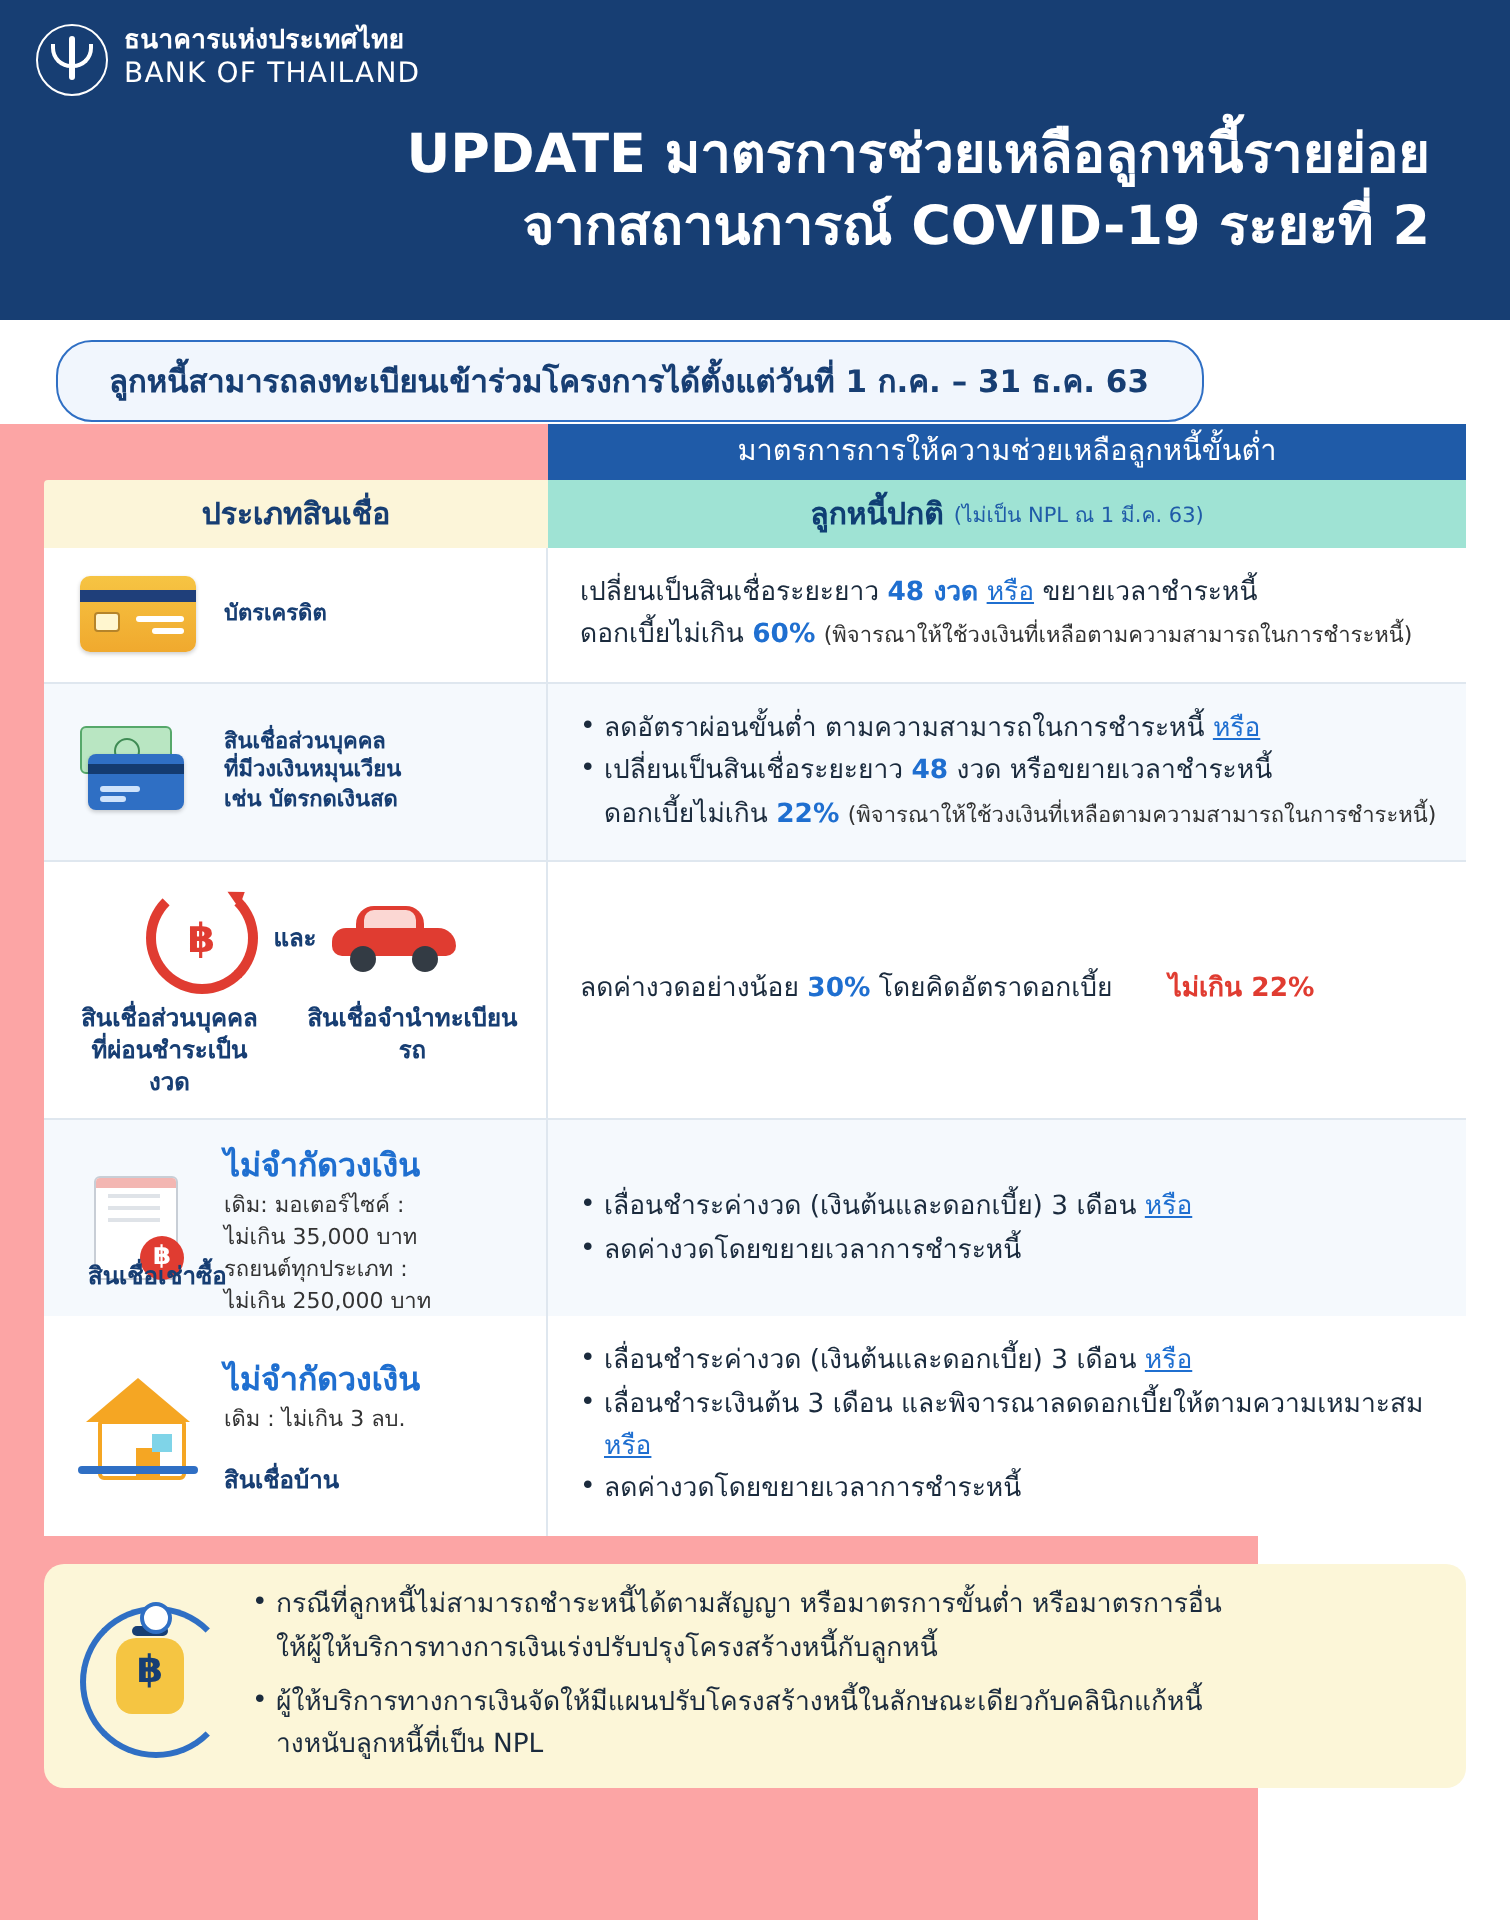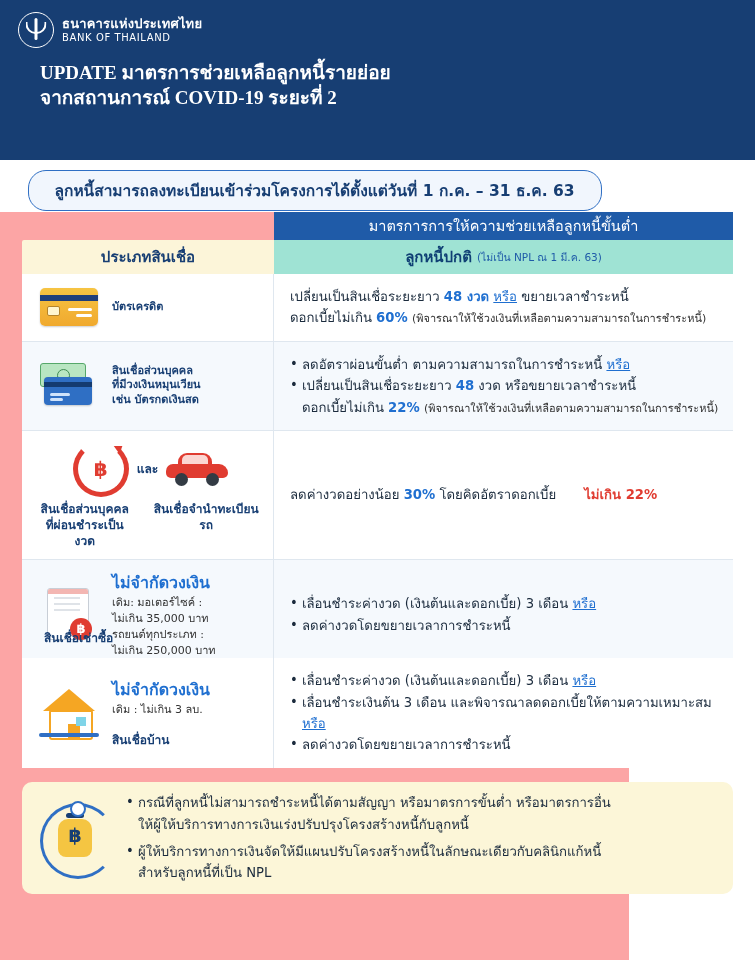--- a/index.html
+++ b/index.html
@@ -68,32 +68,31 @@
   }
   .logo-text { line-height: 1.15; }
   .logo-th {
     color: #ffffff;
     font-size: 13px;
     font-weight: bold;
     letter-spacing: .2px;
   }
   .logo-en {
     color: #ffffff;
-    font-size: 10px;
+    font-size: 14px;
     letter-spacing: .6px;
   }
   .header-title {
-    text-align: left;
+    text-align: right;
     color: #ffffff;
-    font-size: 19px;
+    font-size: 27px;
     font-weight: bold;
     line-height: 1.34;
     margin-top: 12px;
     padding: 0 40px;
-    font-family: Liberation Serif, serif;
   }
 
   
   .reg-wrap {
     position: relative;
     height: 52px;
     background: #ffffff;
   }
   .reg-pill {
     position: absolute;
@@ -565,17 +564,17 @@
       <div class="coin"></div>
     </div>
     <div class="footer-text">
       <ul class="bullets">
         <li>กรณีที่ลูกหนี้ไม่สามารถชำระหนี้ได้ตามสัญญา หรือมาตรการขั้นต่ำ หรือมาตรการอื่น</li>
       </ul>
       <div class="cont">ให้ผู้ให้บริการทางการเงินเร่งปรับปรุงโครงสร้างหนี้กับลูกหนี้</div>
       <ul class="bullets" style="margin-top:6px;">
         <li>ผู้ให้บริการทางการเงินจัดให้มีแผนปรับโครงสร้างหนี้ในลักษณะเดียวกับคลินิกแก้หนี้</li>
       </ul>
-      <div class="cont">สำหรับลูกหนี้ที่เป็น NPL</div>
+      <div class="cont">างหนับลูกหนี้ที่เป็น NPL</div>
     </div>
   </div>
 
 </div>
 
 </body></html>

